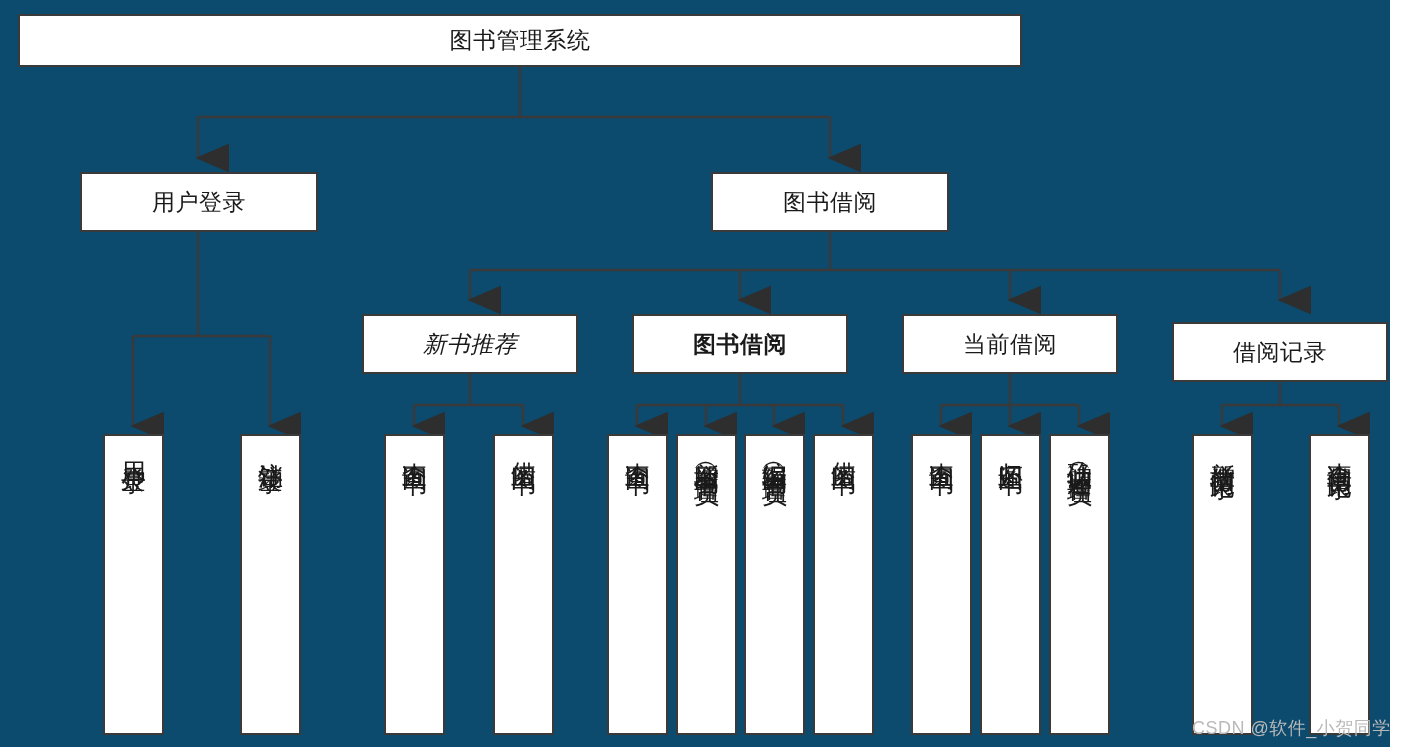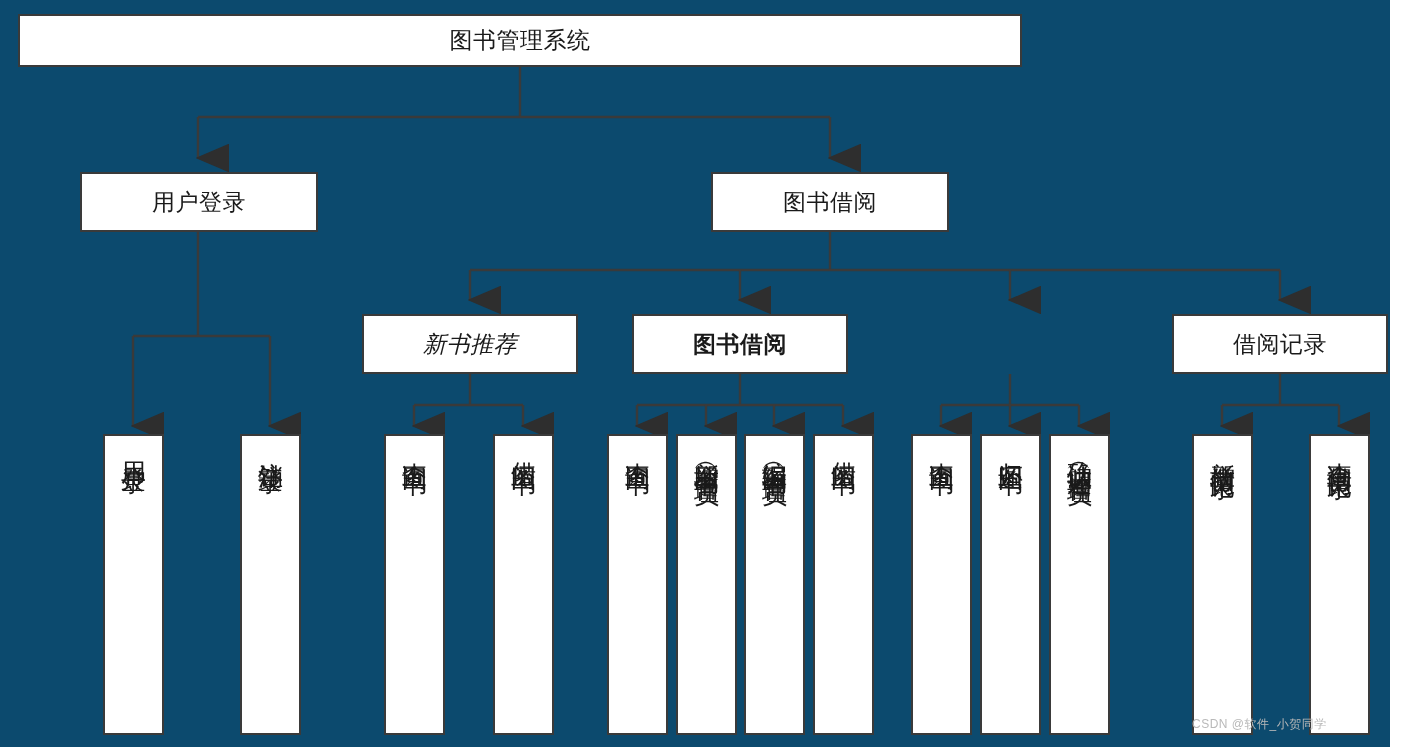--- a/index.html
+++ b/index.html
@@ -55,21 +55,21 @@
   .node.vert .label {
     writing-mode: vertical-rl;
     text-orientation: upright;
     font-size: 25px;
     letter-spacing: 3px;
     white-space: nowrap;
   }
   .watermark {
     position: absolute;
     color: #b9b9b9;
-    font-size: 12px;
+    font-size: 18px;
     white-space: nowrap;
     letter-spacing: 0.5px;
     text-align: right;
   }
 </style>
 </head>
 <body>
 
 <div id="diagram-root">
 
@@ -133,21 +133,24 @@
   <div class="node horiz" style="left:711px; top:172px; width:238px; height:60px;">
     <span class="label">图书借阅</span>
   </div>
 
   <div class="node horiz" style="left:362px; top:314px; width:216px; height:60px;font-style:italic;">
     <span class="label">新书推荐</span>
   </div>
   <div class="node horiz" style="left:632px; top:314px; width:216px; height:60px;font-weight:bold;">
     <span class="label">图书借阅</span>
   </div>
-  <div class="node horiz" style="left:1172px; top:314px; width:216px; height:60px;">
+  <div class="node horiz" style="left:902px; top:314px; width:216px; height:60px;">
+    <span class="label">当前借阅</span>
+  </div>
+  <div class="node horiz" style="left:1172px; top:322px; width:216px; height:60px;">
     <span class="label">借阅记录</span>
   </div>
 
   <div class="node vert" style="left:103px; top:434px; width:61px; height:301px;">
     <span class="label">用户登录</span>
   </div>
   <div class="node vert" style="left:240px; top:434px; width:61px; height:301px;">
     <span class="label">注销登录</span>
   </div>
 

